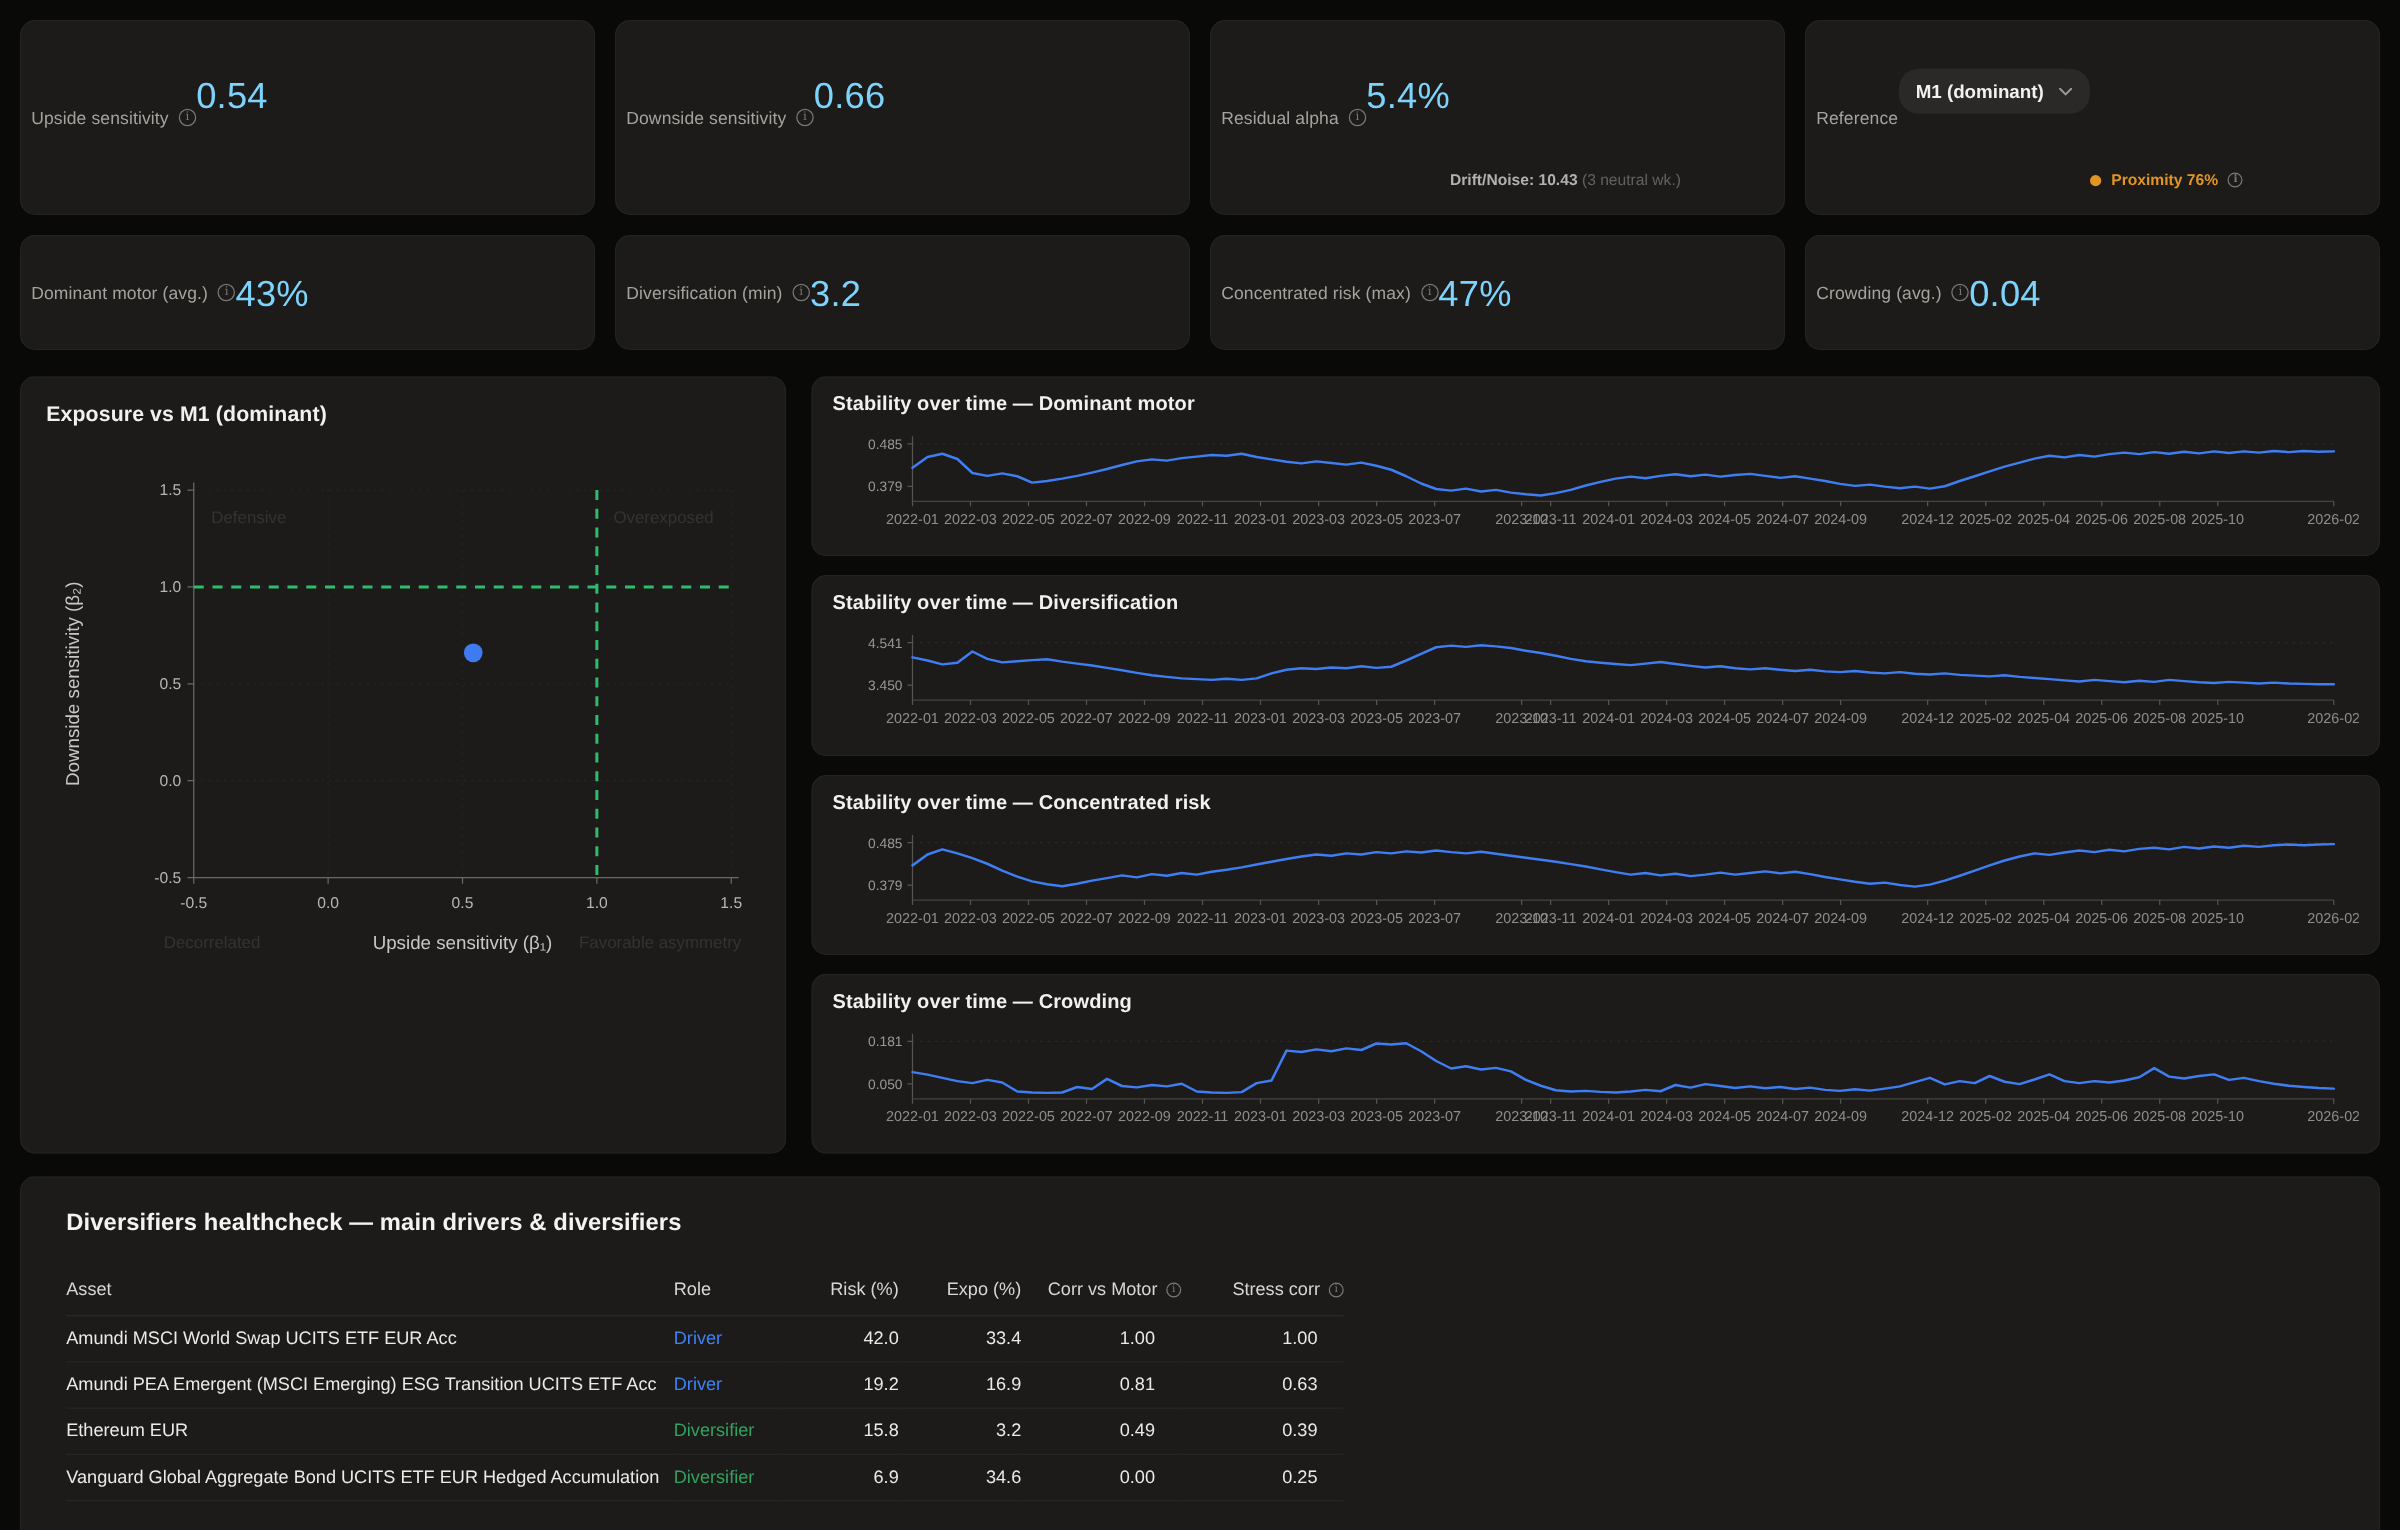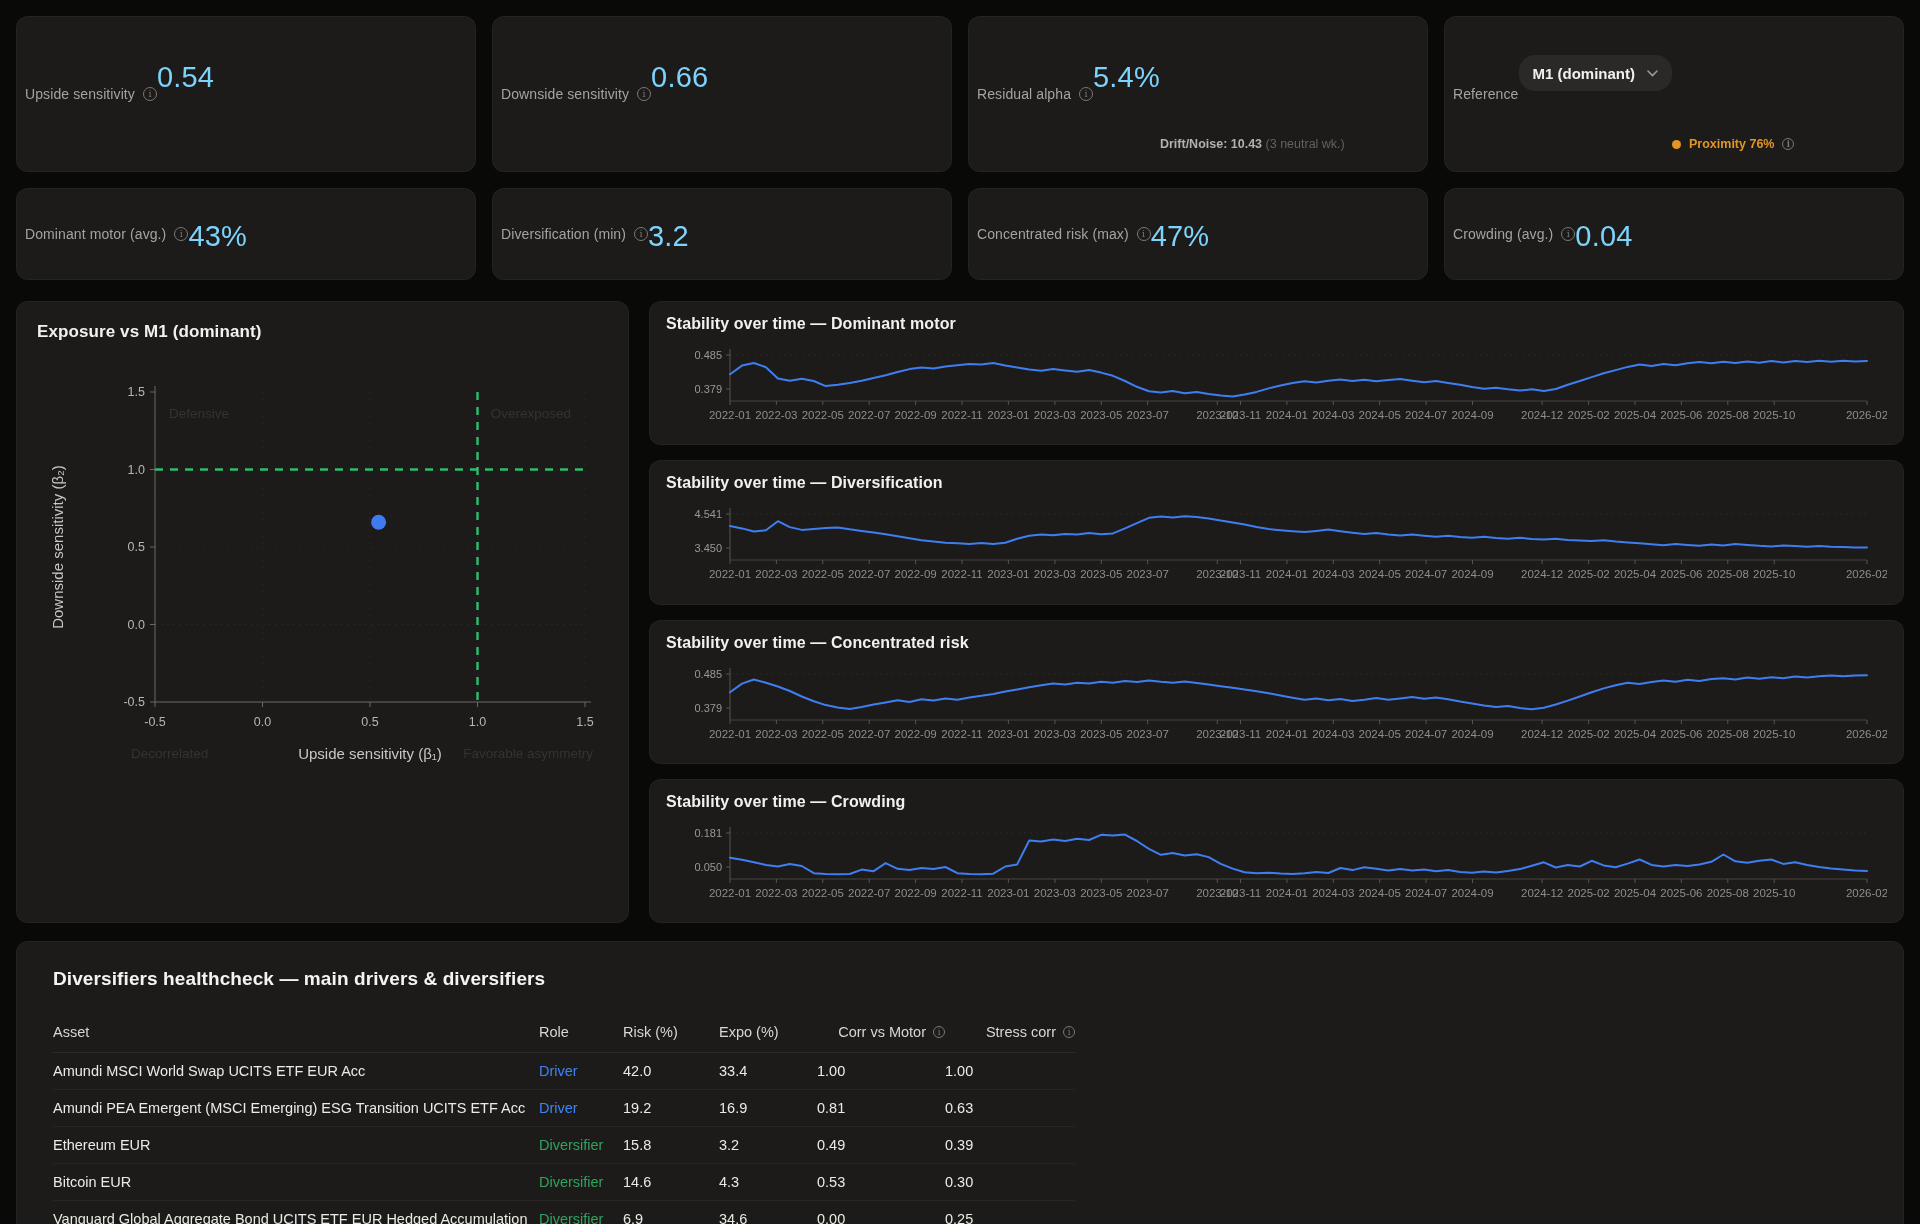--- a/index.html
+++ b/index.html
@@ -32,21 +32,21 @@
   .spark-plot{margin-top:4px}
   .sp-t{font-size:11px;fill:#9a9894}
   .sp-x{font-size:11.5px;fill:#8f8d89}
   .sc-t{font-size:12.5px;fill:#b8b6b2}
   .sc-a{font-size:15px;fill:#c9c7c3}
   .sc-q{font-size:13.5px;fill:#343330}
   .table-card{margin-top:18px;height:325px;padding:26px 36px}
   .tbl-title{font-size:19px;font-weight:700;color:#f4f3f1;letter-spacing:.1px}
   table{margin-top:26px;border-collapse:collapse;width:1022px;font-size:14.5px}
   th{font-weight:400;color:#d9d7d4;text-align:left;padding:8px 0 12px 0;border-bottom:1px solid #2a2927}
-  th.num,td.num{}
+  th.num,td.num{text-align:right}
   th .th-flex{display:inline-flex;align-items:center;gap:7px}
   th.num .th-flex{justify-content:flex-end;width:100%}
   td{padding:10px 0;border-bottom:1px solid #272623;color:#eceae7}
   td.num.ico-col{padding-right:21px}
   .c-role.driver{color:#3f82f6}
   .c-role.diversifier{color:#2fa35f}
 </style>
 </head>
 <body>
 
@@ -470,28 +470,20 @@
         </tr>
         <tr>
           <td class="c-asset">Ethereum EUR</td>
           <td class="c-role diversifier">Diversifier</td>
           <td class="num">15.8</td>
           <td class="num">3.2</td>
           <td class="num ico-col">0.49</td>
           <td class="num ico-col">0.39</td>
         </tr>
         <tr>
-          <td class="c-asset">Bitcoin EUR</td>
-          <td class="c-role diversifier">Diversifier</td>
-          <td class="num">14.6</td>
-          <td class="num">4.3</td>
-          <td class="num ico-col">0.53</td>
-          <td class="num ico-col">0.30</td>
-        </tr>
-        <tr>
           <td class="c-asset">Vanguard Global Aggregate Bond UCITS ETF EUR Hedged Accumulation</td>
           <td class="c-role diversifier">Diversifier</td>
           <td class="num">6.9</td>
           <td class="num">34.6</td>
           <td class="num ico-col">0.00</td>
           <td class="num ico-col">0.25</td>
         </tr>
       </tbody>
   </table>
 </div>

